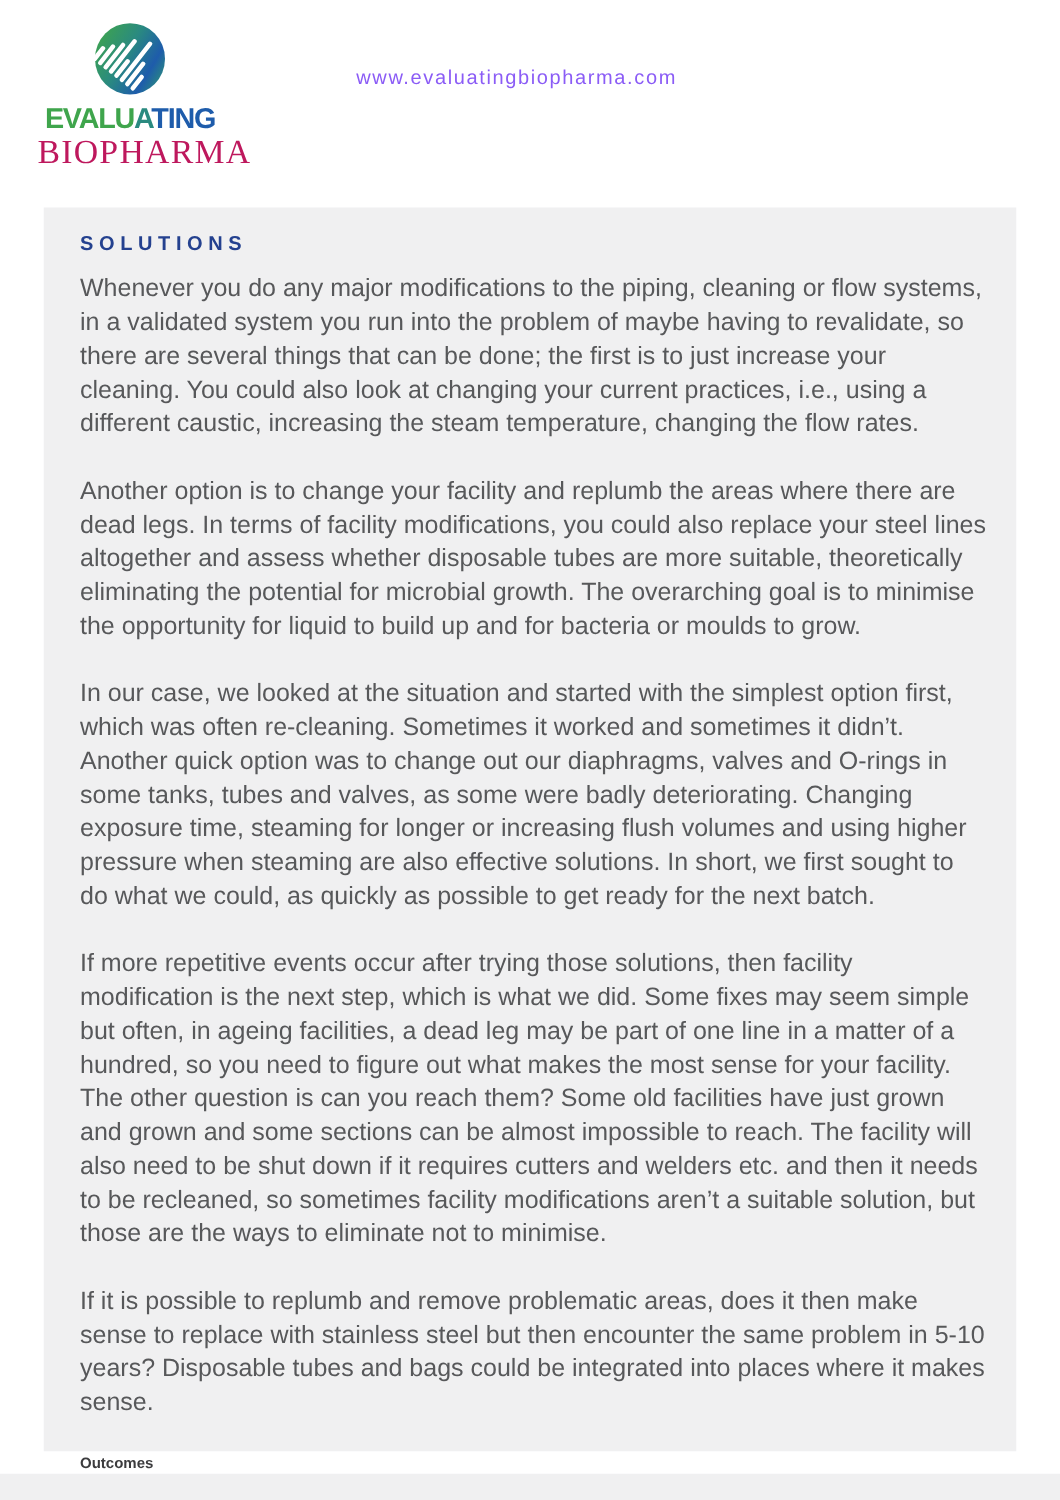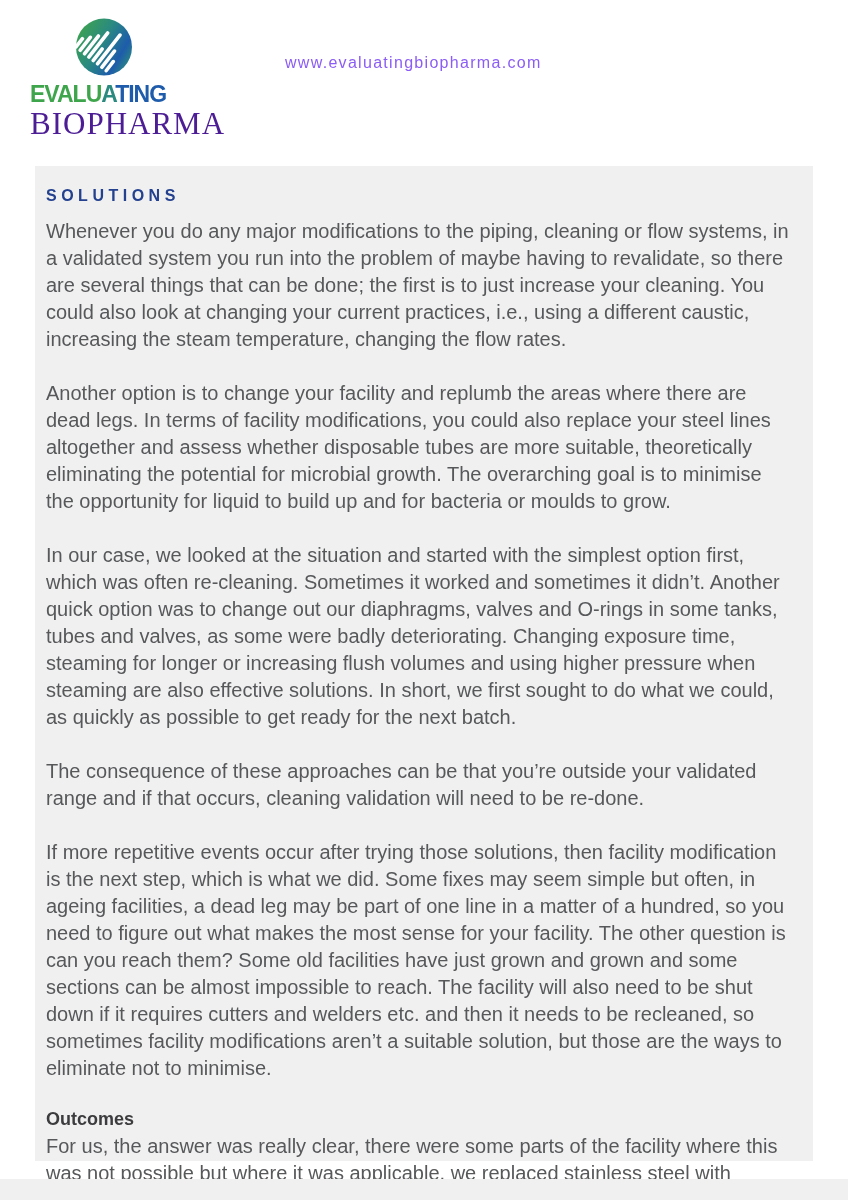--- a/index.html
+++ b/index.html
@@ -5,56 +5,56 @@
   * { margin: 0; padding: 0; box-sizing: border-box; }
   html, body { background: #ffffff; }
   body {
     width: 848px; height: 1200px;
     font-family: "Liberation Sans", sans-serif;
     position: relative; overflow: hidden;
   }
   .page { position: relative; width: 848px; height: 1200px; background: #ffffff; }
 
   
-  .logo-block { position: absolute; left: 30px; top: 14px; width: 148px; }
+  .logo-block { position: absolute; left: 30px; top: 14px; width: 148px; text-align: center; }
   .logo-mark { display: block; margin: 4px auto 7px auto; }
   .wordmark1 {
     font-weight: bold; font-size: 23px; letter-spacing: -1px;
     white-space: nowrap; line-height: 1; font-family: "Liberation Sans", sans-serif;
   }
   .lg-green { color: #3fa54c; }
   .lg-teal  { color: #2a8a80; }
   .lg-blue  { color: #1e5cab; }
   .wordmark2 {
     font-family: "Liberation Serif", serif;
-    font-size: 31px; letter-spacing: 1px; color: #4c1d95;
+    font-size: 27px; letter-spacing: 1px; color: #be185d;
     line-height: 1.1; margin-top: 1px; white-space: nowrap;
   }
   .site-url {
     position: absolute; left: 285px; top: 54px;
     font-size: 16px; letter-spacing: 1.3px; color: #8b5cf6;
   }
 
   
   .card {
     position: absolute; left: 35px; top: 166px;
     width: 778px; height: 995px;
     background: #f0f0f1;
-    padding: 21px 24px 0 11px;
+    padding: 21px 24px 0 29px;
   }
   .card h2 {
     color: #24418f; font-size: 16px; font-weight: bold;
     letter-spacing: 4.5px; margin: 0 0 13px 0;
   }
   .card p {
     font-size: 20px; line-height: 27px; color: #57585a;
     margin: 0 0 27px 0;
   }
   .card h3 {
-    font-size: 18px; font-weight: bold; color: #3c3c3e;
+    font-size: 12px; font-weight: bold; color: #3c3c3e;
     margin: 12px 0 3px 0;
   }
 
   
   .footer-band {
     position: absolute; left: 0; bottom: 0;
     width: 848px; height: 21px; background: #f0f0f1;
   }
 </style>
 </head>
@@ -94,22 +94,22 @@
       <div class="wordmark2">BIOPHARMA</div>
     </div>
     <div class="site-url">www.evaluatingbiopharma.com</div>
   </header>
 
   <main class="card">
     <h2>SOLUTIONS</h2>
     <p>Whenever you do any major modifications to the piping, cleaning or flow systems, in a validated system you run into the problem of maybe having to revalidate, so there are several things that can be done; the first is to just increase your cleaning. You could also look at changing your current practices, i.e., using a different caustic, increasing the steam temperature, changing the flow rates.</p>
     <p>Another option is to change your facility and replumb the areas where there are dead legs. In terms of facility modifications, you could also replace your steel lines altogether and assess whether disposable tubes are more suitable, theoretically eliminating the potential for microbial growth. The overarching goal is to minimise the opportunity for liquid to build up and for bacteria or moulds to grow.</p>
     <p>In our case, we looked at the situation and started with the simplest option first, which was often re-cleaning. Sometimes it worked and sometimes it didn’t. Another quick option was to change out our diaphragms, valves and O-rings in some tanks, tubes and valves, as some were badly deteriorating. Changing exposure time, steaming for longer or increasing flush volumes and using higher pressure when steaming are also effective solutions. In short, we first sought to do what we could, as quickly as possible to get ready for the next batch.</p>
-    <p>The consequence of these approaches can be that you’re outside your validated range and if that occurs, cleaning validation will need to be re-done.</p>
     <p>If more repetitive events occur after trying those solutions, then facility modification is the next step, which is what we did. Some fixes may seem simple but often, in ageing facilities, a dead leg may be part of one line in a matter of a hundred, so you need to figure out what makes the most sense for your facility. The other question is can you reach them? Some old facilities have just grown and grown and some sections can be almost impossible to reach. The facility will also need to be shut down if it requires cutters and welders etc. and then it needs to be recleaned, so sometimes facility modifications aren’t a suitable solution, but those are the ways to eliminate not to minimise.</p>
+    <p>If it is possible to replumb and remove problematic areas, does it then make sense to replace with stainless steel but then encounter the same problem in 5-10 years? Disposable tubes and bags could be integrated into places where it makes sense.</p>
 
     <h3>Outcomes</h3>
     <p>For us, the answer was really clear, there were some parts of the facility where this was not possible but where it was applicable, we replaced stainless steel with disposables – disposable tanks, tubes to connect bags of buffers to skids or media to the bioreactors. Those made a lot of sense. It also became clear that where we had a lot of hits in the inoculum room which involved a lot of small transfers, disposable technology would be advantageous here. 50L biobags and connectors as opposed to a 50L portable tank. In those areas, it was an easy decision to switch to disposables.</p>
   </main>
 
   <footer class="footer-band"></footer>
 
 </div>
 
 </body></html>

